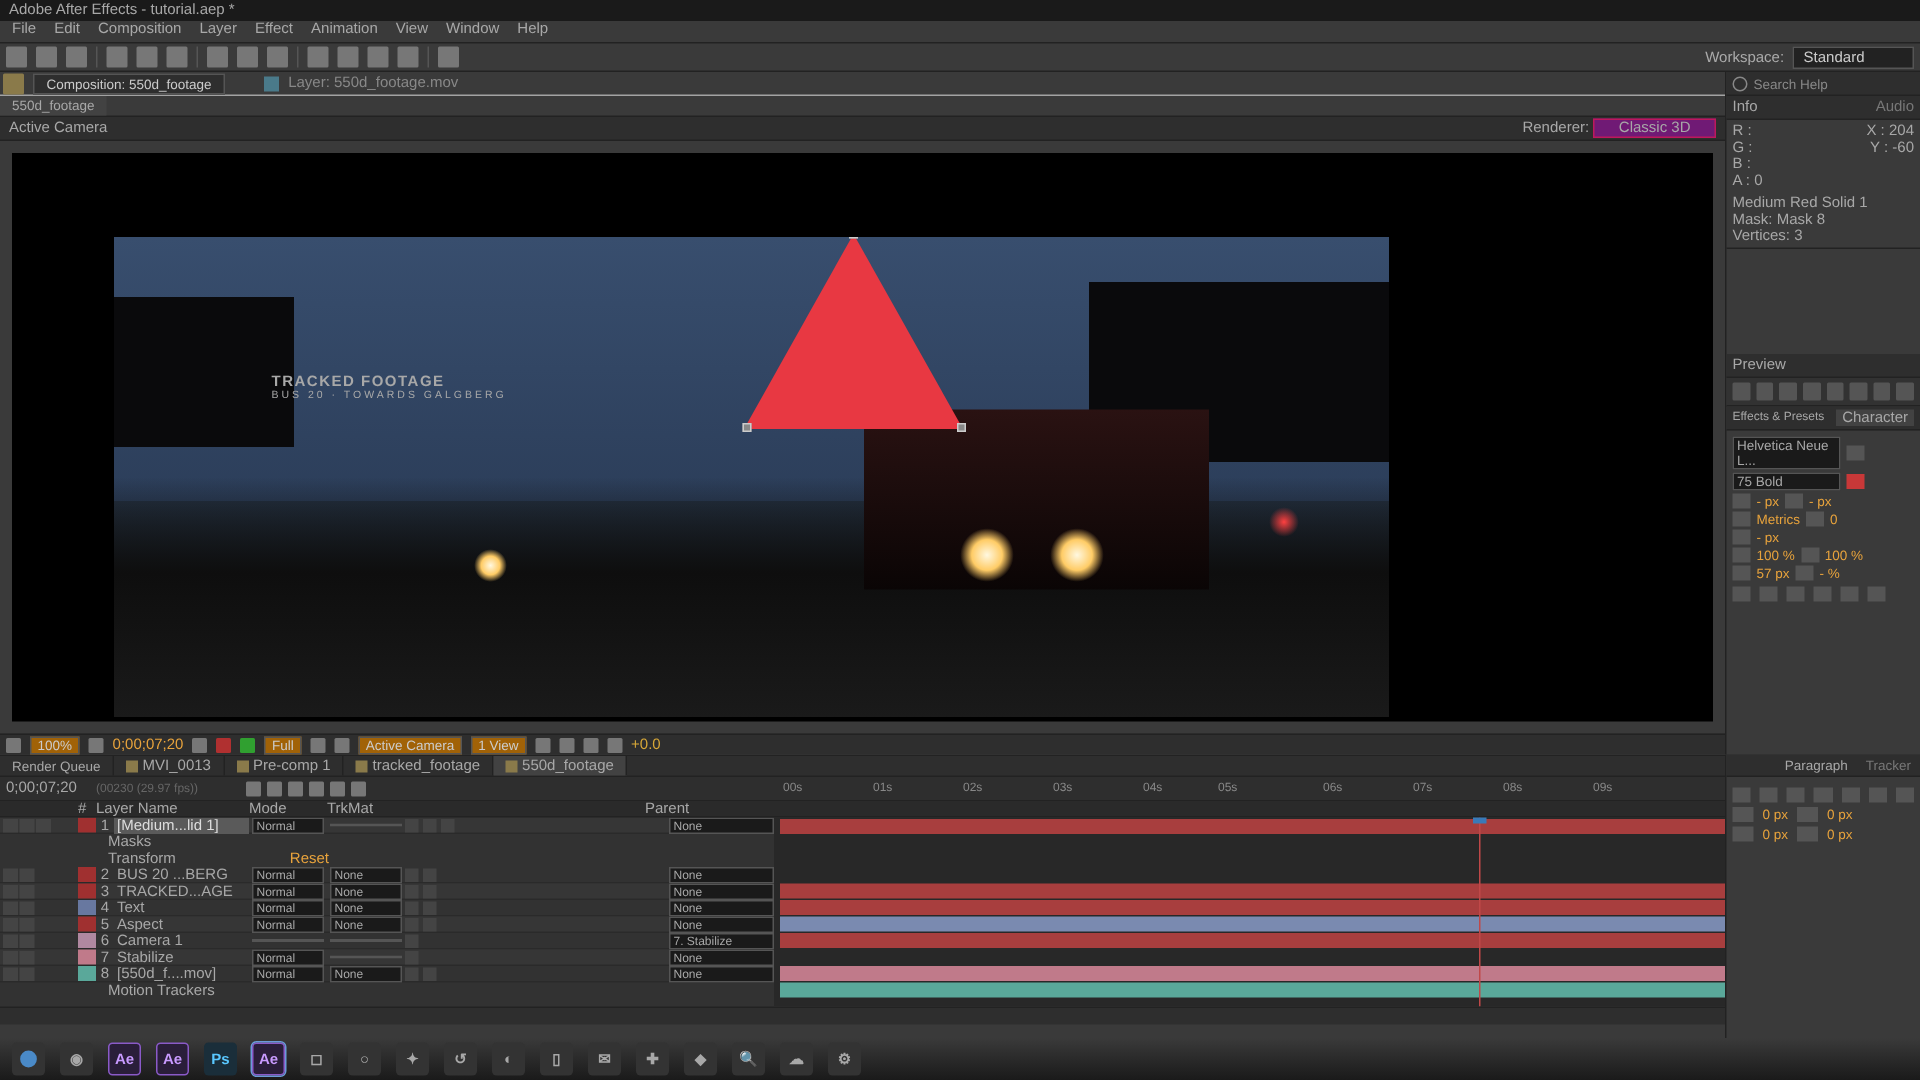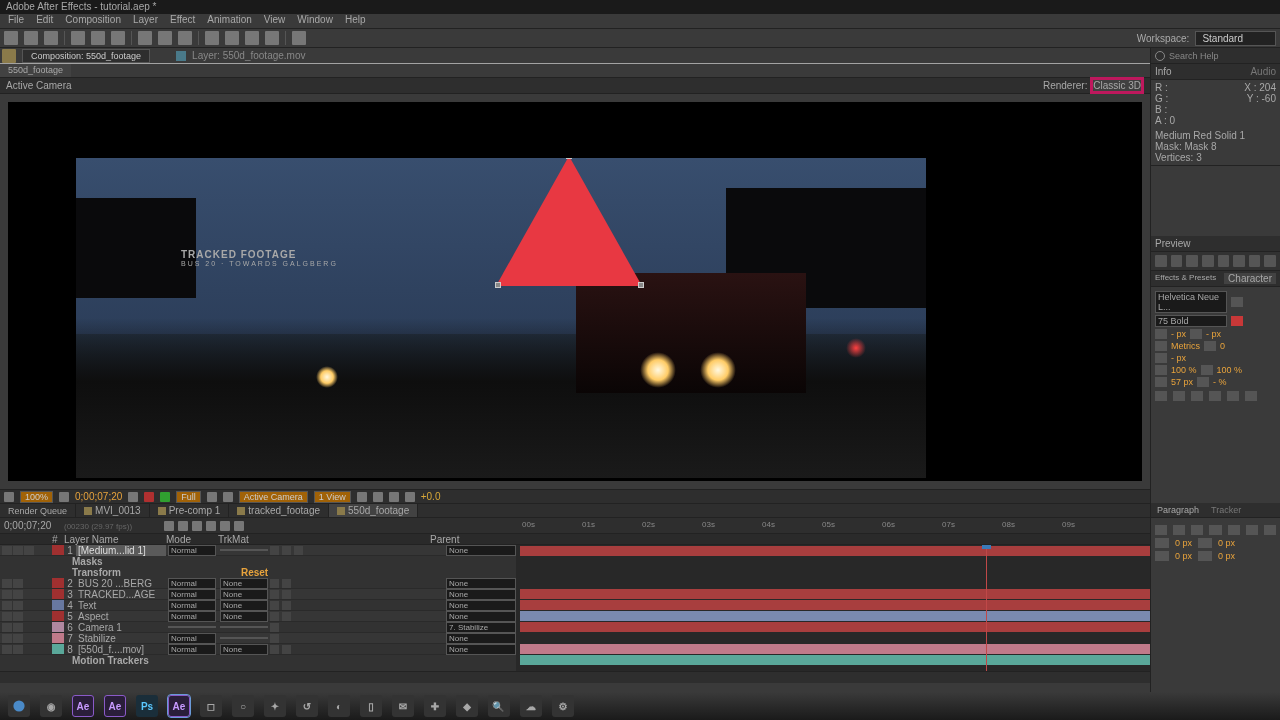--- a/index.html
+++ b/index.html
@@ -72,40 +72,40 @@
 .lr-toggle{width:52px;display:flex;gap:1px;padding-left:2px;}
 .lr-tg{width:10px;height:9px;background:#444;}
 .lr-color{width:12px;height:10px;}
 .lr-idx{width:12px;text-align:center;}
 .lr-name{width:90px;padding-left:2px;overflow:hidden;white-space:nowrap;}
 .lr-name.boxed{background:#5a5a5a;color:#ddd;}
 .lr-sel{width:48px;background:#1a1a1a;border:1px solid #555;font-size:8px;padding:0 2px;margin:0 2px;}
 .lr-rest{flex:1;display:flex;gap:3px;}
 .lr-sw{width:9px;height:9px;background:#444;}
 .lr-parent{width:70px;background:#1a1a1a;border:1px solid #555;font-size:8px;padding:0 2px;}
-.sub-row{height:11px;padding-left:72px;font-size:9px;display:flex;align-items:flex-end;color:#999;font-weight:bold;}
+.sub-row{height:11px;padding-left:72px;font-size:9px;display:flex;align-items:flex-end;color:#999;}
 .sub-row.mask{color:#ccc;}
 .sub-row.mask .mname{background:#5a5a5a;padding:0 6px;}
-.sub-row .reset{color:#e8a33c;margin-left:120px;}
+.sub-row .reset{color:#e8a33c;margin-left:76px;}
 .track-bar{position:absolute;height:10px;left:4px;right:8px;}
 .c-red{background:#a83e3e;}
 .c-pink{background:#c07a8a;}
 .c-blue{background:#7a8ab0;}
 .c-teal{background:#5aa89a;}
 .playhead{position:absolute;top:0;bottom:0;width:1px;background:#c04848;left:470px;}
 .playhead::before{content:"";position:absolute;top:-2px;left:-4px;width:9px;height:6px;background:#3a7ab8;}
 .tl-footer{height:12px;background:#2e2e2e;border-top:1px solid #222;}
 .taskbar{position:absolute;bottom:0;left:0;right:0;height:28px;background:linear-gradient(#3a3a3a,#1a1a1a);display:flex;align-items:center;gap:10px;padding:0 8px;}
 .tb-ico{width:22px;height:22px;border-radius:3px;display:flex;align-items:center;justify-content:center;font-size:10px;font-weight:bold;}
 .ae{background:#2a1e3a;color:#c89aff;border:1px solid #8a5ac8;}
 .ps{background:#1a2e3a;color:#5ac8ff;}
 .generic{background:#333;}
 .generic svg{width:14px;height:14px;}
 .bottom-right{position:absolute;right:0;top:503px;width:130px;height:189px;background:#3a3a3a;border-left:1px solid #222;}
-.para-head{display:flex;background:#2e2e2e;border-bottom:1px solid #222;}
+.para-head{display:flex;background:#2e2e2e;border-bottom:1px solid #222;justify-content:flex-end;}
 .para-head .pt{padding:2px 6px;font-size:9px;}
 .para-body{padding:4px;}
 .para-row{display:flex;gap:6px;margin:3px 0;}
 .para-ico{width:14px;height:10px;background:#555;}
 </style>
 </head>
 <body>
 
 <div class="titlebar"><span>Adobe After Effects - tutorial.aep *</span></div>
 
@@ -151,21 +151,21 @@
       <span class="tool-ico" style="background:#8a7a4a"></span>
       <span class="comp-tab-chip">Composition: 550d_footage</span>
       <span style="margin-left:20px;width:10px;height:10px;background:#4a7a8a"></span>
       <span style="color:#888">Layer: 550d_footage.mov</span>
     </div>
     <div class="comp-tabs2">
         <div class="t">550d_footage</div>
       </div>
     <div class="active-cam">
       <span>Active Camera</span>
-      <span style="float:right"><span>Renderer:</span> <span style="background:#404040;padding:0 0;border:3px solid #be185d">Classic 3D</span></span>
+      <span style="float:right"><span>Renderer:</span> <span style="background:#701a75;padding:0 16px;border:1px solid #be185d">Classic 3D</span></span>
     </div>
     <div class="viewer">
       <div class="footage">
         <div class="sky"></div>
         <div class="building" style="left:0;top:40px;width:120px;height:100px"></div>
         <div class="building" style="right:0;top:30px;width:200px;height:120px"></div>
         <div class="road"></div>
         <div class="bus"></div>
         <div class="headlight" style="right:250px;bottom:90px"></div>
         <div class="headlight" style="right:190px;bottom:90px"></div>
@@ -328,21 +328,21 @@
       <span class="tool-ico" style="width:10px;height:10px"></span>
       <span class="tool-ico" style="width:10px;height:10px"></span>
       <span class="tool-ico" style="width:10px;height:10px"></span>
     </div>
     <div class="tl-ruler">
       <span class="ruler-tick" style="left:6px">00s</span>
       <span class="ruler-tick" style="left:66px">01s</span>
       <span class="ruler-tick" style="left:126px">02s</span>
       <span class="ruler-tick" style="left:186px">03s</span>
       <span class="ruler-tick" style="left:246px">04s</span>
-      <span class="ruler-tick" style="left:306px">05s</span>
+      <span class="ruler-tick" style="left:296px">05s</span>
       <span class="ruler-tick" style="left:366px">06s</span>
       <span class="ruler-tick" style="left:426px">07s</span>
       <span class="ruler-tick" style="left:486px">08s</span>
       <span class="ruler-tick" style="left:546px">09s</span>
     </div>
   </div>
   <div style="height:11px;display:flex;background:#2a2a2a;font-size:8px;border-bottom:1px solid #222">
     <div style="width:52px"></div>
       <div style="width:12px">#</div>
       <div style="width:102px">Layer Name</div>

